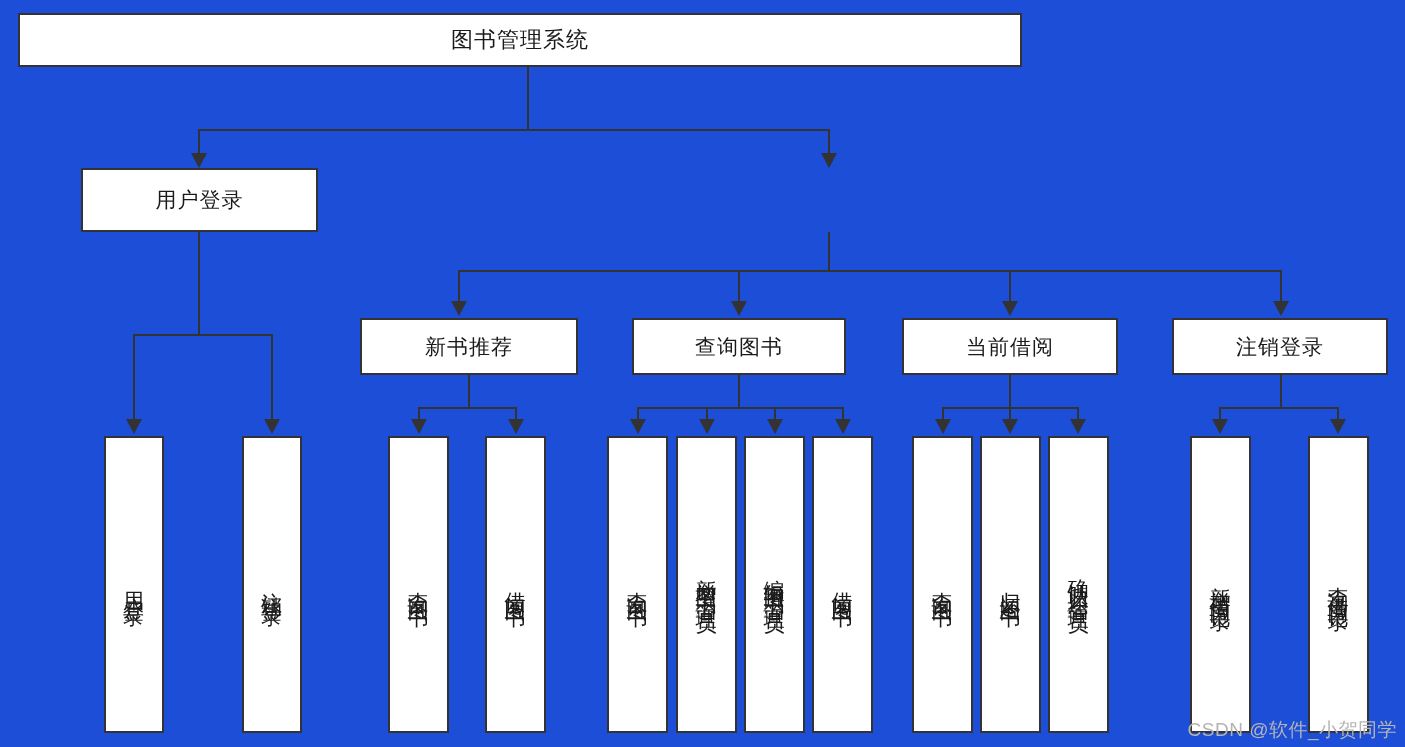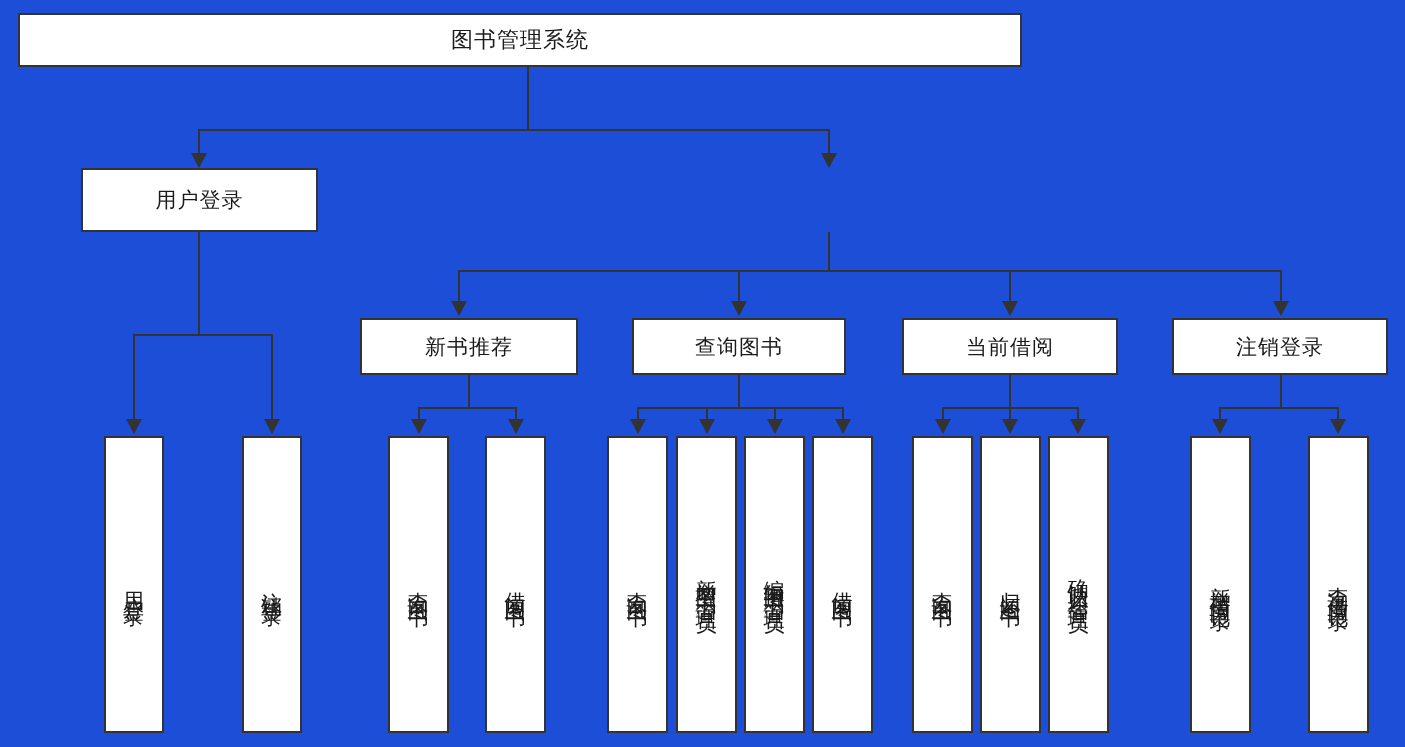--- a/index.html
+++ b/index.html
@@ -197,14 +197,15 @@
     <span class="vtext">确认归还（管理员）</span>
   </div>
 
   <div class="node v" style="left:1190px; top:436px; width:61px; height:297px;">
     <span class="vtext">新增借阅记录</span>
   </div>
   <div class="node v" style="left:1308px; top:436px; width:61px; height:297px;">
     <span class="vtext">查询借阅记录</span>
   </div>
 
+  <div id="watermark">CSDN @软件_小贺同学</div>
 
 </div>
 
 </body></html>

